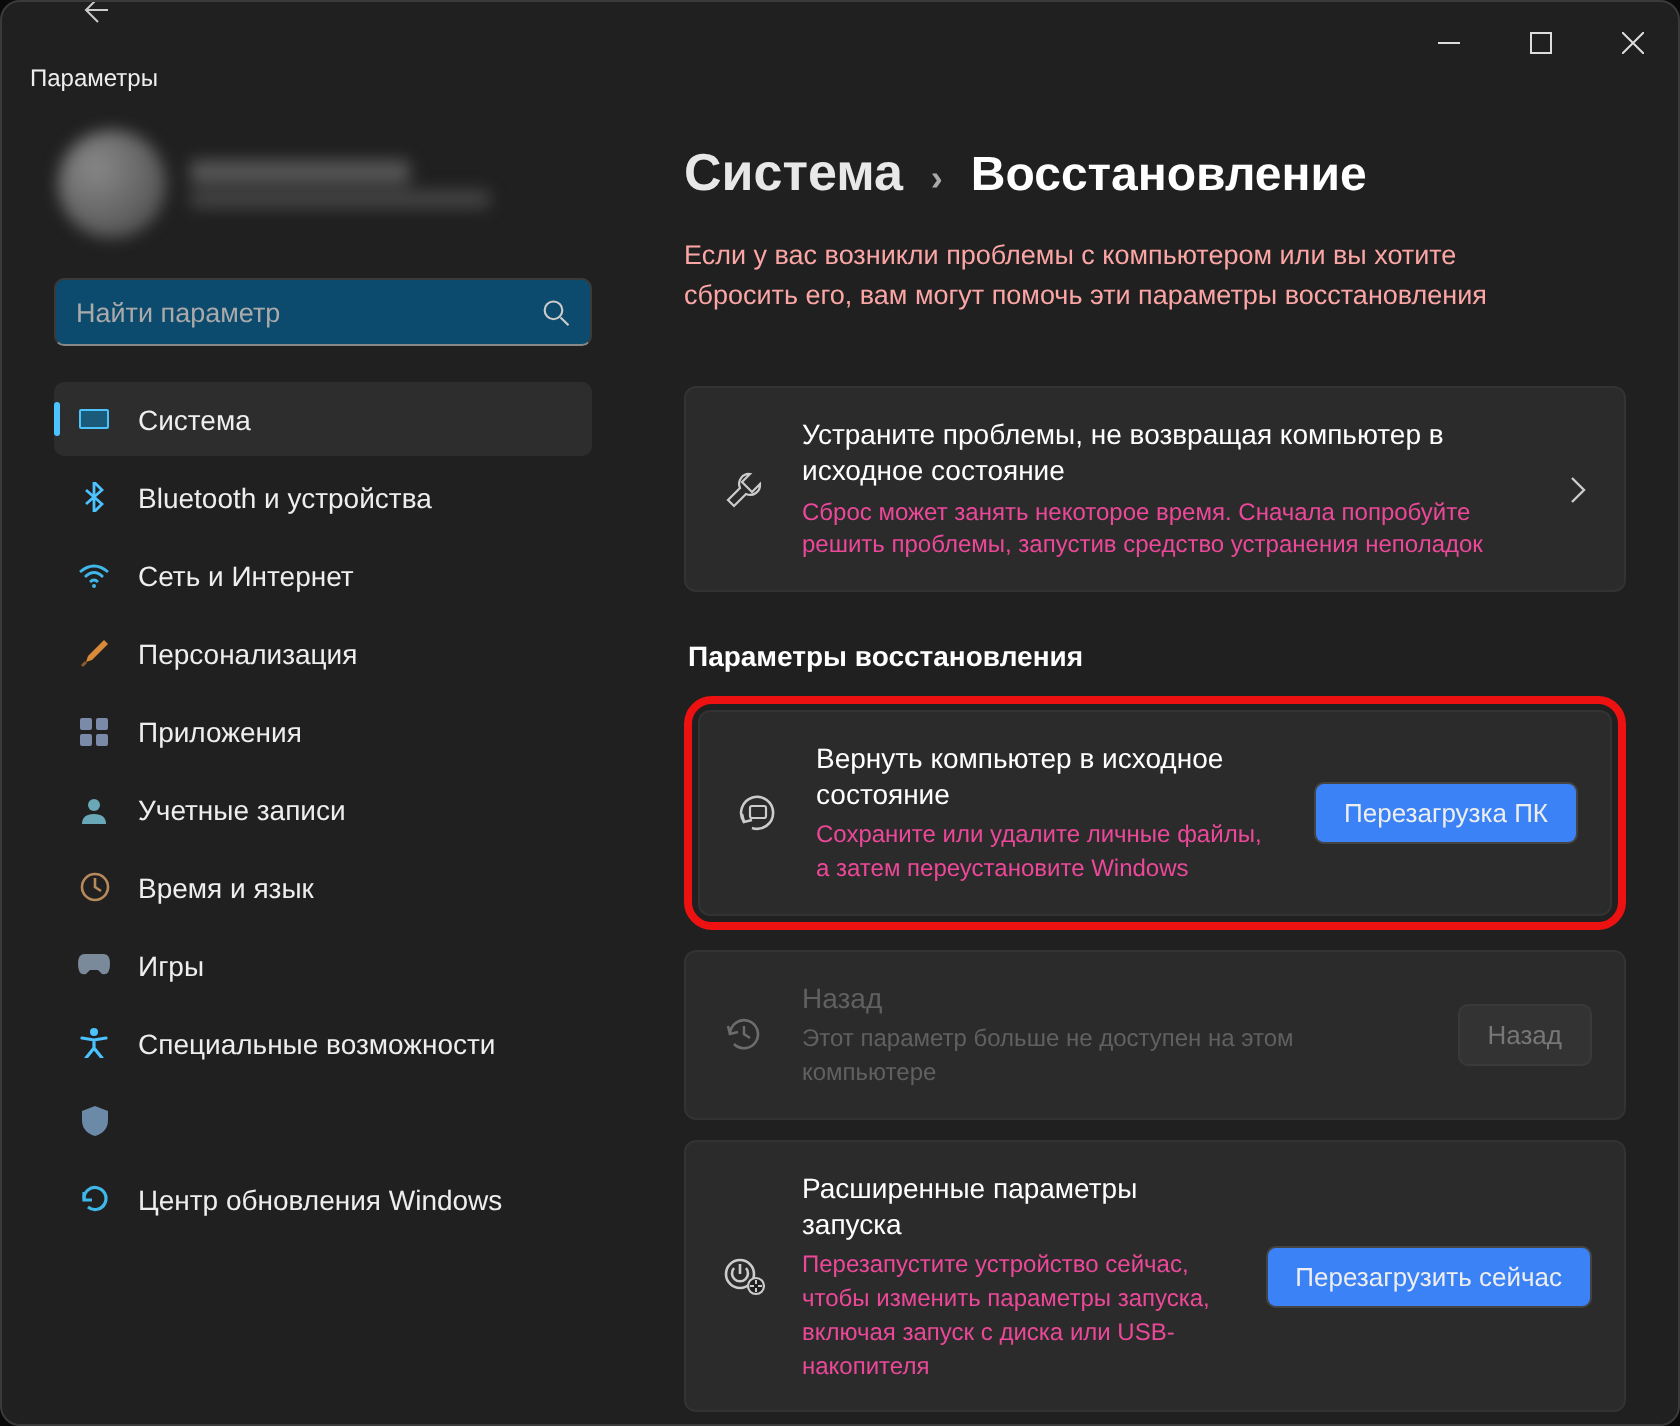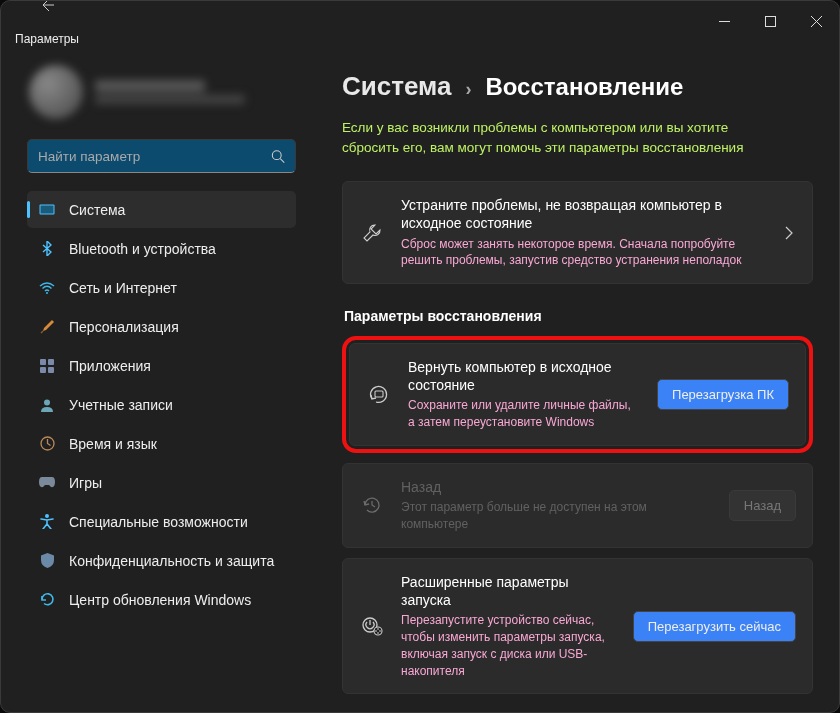--- a/index.html
+++ b/index.html
@@ -43,31 +43,31 @@
   .nav-item.active::before {
     content:""; position:absolute; left:0; top:10px; bottom:10px; width:3px;
     background:#4cc2ff; border-radius:2px;
   }
   .nav-icon { width:16px; height:16px; display:flex; align-items:center; justify-content:center; flex-shrink:0;}
   .main { flex: 1; padding: 30px 26px 20px 36px; overflow-y: auto; }
   .breadcrumb { display:flex; align-items: baseline; gap: 14px; margin-bottom: 16px;}
   .bc-parent { font-size: 26px; font-weight: 600; color: #e8e8e8; cursor:pointer; }
   .bc-sep { font-size: 18px; color: #aaa; font-weight:600;}
   .bc-current { font-size: 24px; font-weight: 600; }
-  .subtitle { font-size: 13.5px; color: #bef264; line-height: 1.45; max-width: 430px; margin-bottom: 24px;}
+  .subtitle { font-size: 13.5px; color: #fca5a5; line-height: 1.45; max-width: 430px; margin-bottom: 36px;}
   .card {
     background: #2b2b2b; border: 1px solid #333; border-radius: 6px;
     padding: 14px 16px 14px 18px; display:flex; align-items:center; gap: 18px;
     margin-bottom: 10px; position:relative;
   }
   .card.clickable { cursor:pointer; }
   .card-icon { width: 22px; display:flex; align-items:center; justify-content:center; flex-shrink:0;}
   .card-body { flex:1; min-width:0;}
   .card-title { font-size: 14px; color: #fff; line-height:1.3; }
-  .card-desc { font-size: 12px; color: #f9a8d4; line-height:1.4; margin-top:3px;}
+  .card-desc { font-size: 12px; color: #ec4899; line-height:1.4; margin-top:3px;}
   .card-action { flex-shrink:0; }
   .btn {
     background: #3b82f6; border: 1px solid #444; color: #eee; font-size: 13px;
     padding: 7px 14px; border-radius: 5px; cursor:pointer;
   }
   .btn.disabled { color:#777; cursor:default; background:#333; border-color:#3a3a3a;}
   .card.disabled .card-title, .card.disabled .card-desc, .card.disabled .card-icon { color:#777; opacity:0.7;}
   .chev { width:14px; color:#bbb; display:flex; align-items:center; justify-content:center;}
   .section-heading { font-size: 14px; font-weight:600; margin: 24px 0 12px 2px;}
   .highlight-frame {
@@ -208,21 +208,20 @@
               </svg>
             </span>
           <span>Специальные возможности</span>
         </div>
         <div class="nav-item">
           <span class="nav-icon">
               <svg width="13" height="15" viewBox="0 0 13 15">
                 <path d="M6.5 0 L13 2.5 V7 Q13 13 6.5 15 Q0 13 0 7 V2.5 Z" fill="#6a8aa8"></path>
               </svg>
             </span>
-          <span>Конфиденциальность и защита</span>
         </div>
         <div class="nav-item">
           <span class="nav-icon">
               <svg width="15" height="15" viewBox="0 0 15 15">
                 <path d="M2 7.5 A5.5 5.5 0 1 1 4 11.5" stroke="#3fb7e8" stroke-width="1.6" fill="none"></path>
                 <path d="M2 4 V8 H6" stroke="#3fb7e8" stroke-width="1.6" fill="none"></path>
               </svg>
             </span>
           <span>Центр обновления Windows</span>
         </div>

